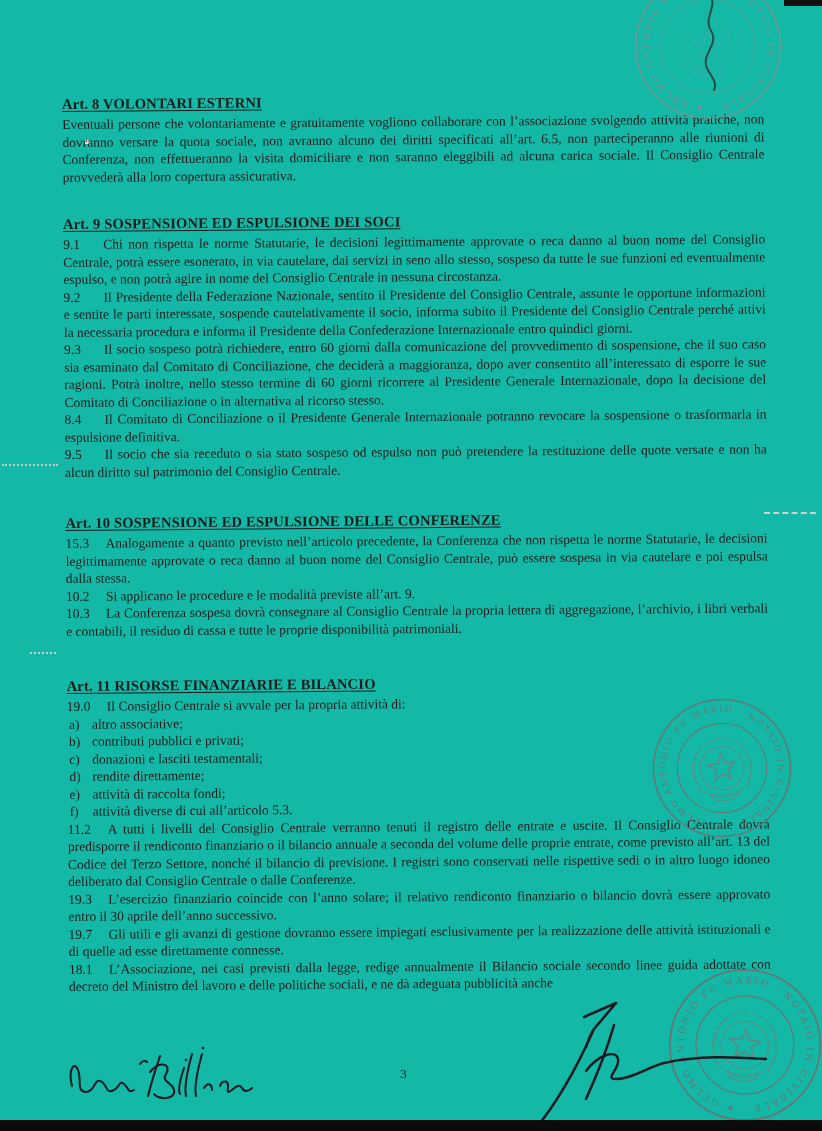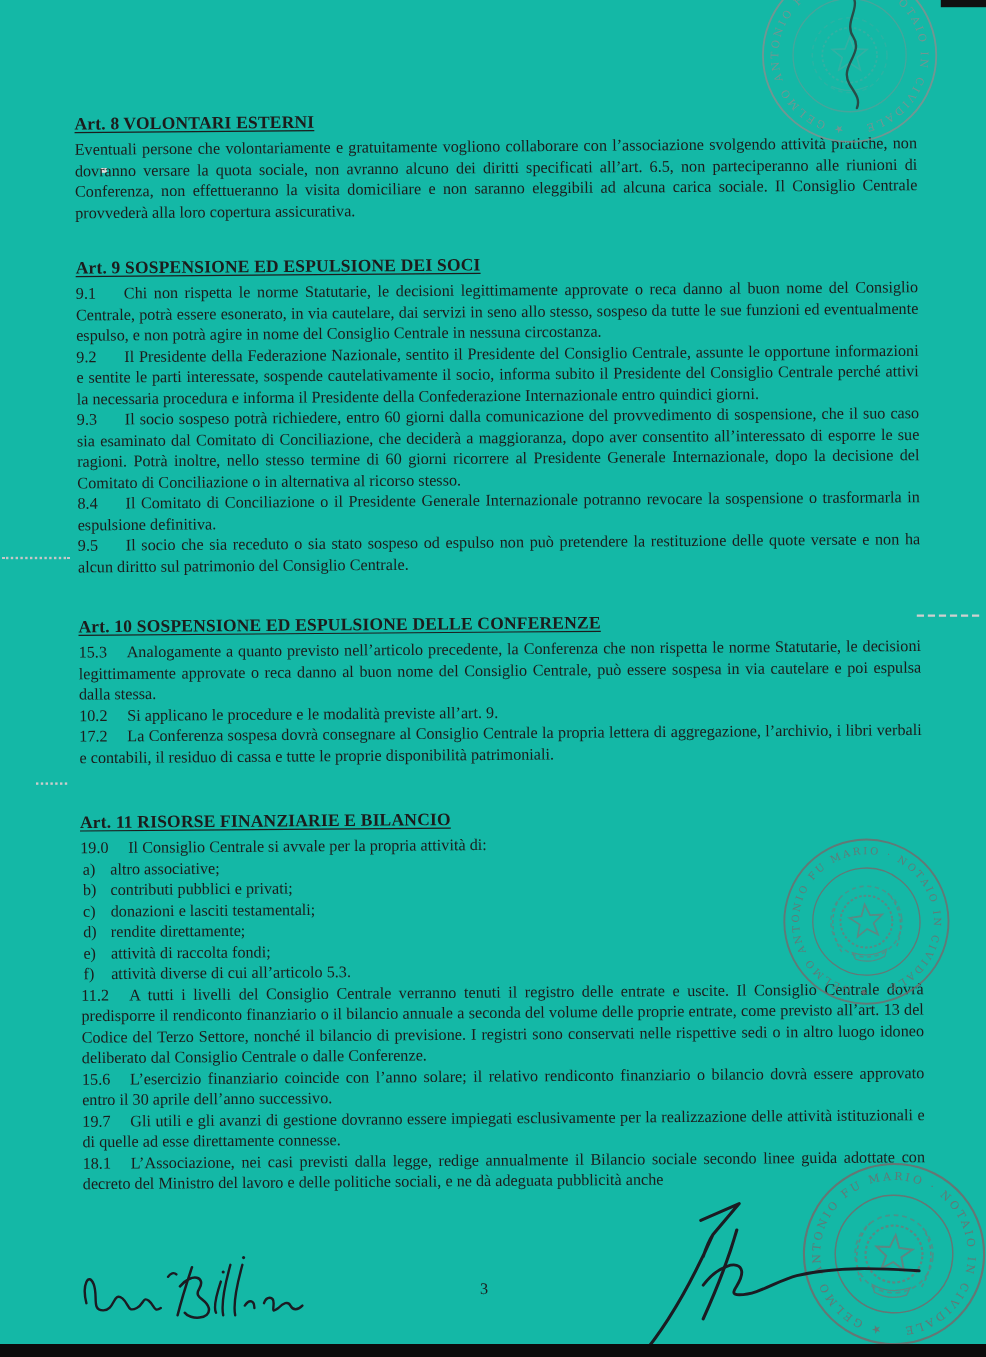--- a/index.html
+++ b/index.html
@@ -56,34 +56,34 @@
       <p class="para"><span class="pnum">9.2</span><span class="ptext">Il Presidente della Federazione Nazionale, sentito il Presidente del Consiglio Centrale, assunte le opportune informazioni e sentite le parti interessate, sospende cautelativamente il socio, informa subito il Presidente del Consiglio Centrale perché attivi la necessaria procedura e informa il Presidente della Confederazione Internazionale entro quindici giorni.</span></p>
       <p class="para"><span class="pnum">9.3</span><span class="ptext">Il socio sospeso potrà richiedere, entro 60 giorni dalla comunicazione del provvedimento di sospensione, che il suo caso sia esaminato dal Comitato di Conciliazione, che deciderà a maggioranza, dopo aver consentito all’interessato di esporre le sue ragioni. Potrà inoltre, nello stesso termine di 60 giorni ricorrere al Presidente Generale Internazionale, dopo la decisione del Comitato di Conciliazione o in alternativa al ricorso stesso.</span></p>
       <p class="para"><span class="pnum">8.4</span><span class="ptext">Il Comitato di Conciliazione o il Presidente Generale Internazionale potranno revocare la sospensione o trasformarla in espulsione definitiva.</span></p>
       <p class="para"><span class="pnum">9.5</span><span class="ptext">Il socio che sia receduto o sia stato sospeso od espulso non può pretendere la restituzione delle quote versate e non ha alcun diritto sul patrimonio del Consiglio Centrale.</span></p>
     </section>
 
     <section class="article a10">
       <h2 class="art-heading">Art. 10 SOSPENSIONE ED ESPULSIONE DELLE CONFERENZE</h2>
       <p class="para"><span class="pnum">15.3</span><span class="ptext">Analogamente a quanto previsto nell’articolo precedente, la Conferenza che non rispetta le norme Statutarie, le decisioni legittimamente approvate o reca danno al buon nome del Consiglio Centrale, può essere sospesa in via cautelare e poi espulsa dalla stessa.</span></p>
       <p class="para"><span class="pnum">10.2</span><span class="ptext">Si applicano le procedure e le modalità previste all’art. 9.</span></p>
-      <p class="para"><span class="pnum">17.2</span><span class="ptext">La Conferenza sospesa dovrà consegnare al Consiglio Centrale la propria lettera di aggregazione, l’archivio, i libri verbali e contabili, il residuo di cassa e tutte le proprie disponibilità patrimoniali.</span></p>
+      <p class="para"><span class="pnum">10.3</span><span class="ptext">La Conferenza sospesa dovrà consegnare al Consiglio Centrale la propria lettera di aggregazione, l’archivio, i libri verbali e contabili, il residuo di cassa e tutte le proprie disponibilità patrimoniali.</span></p>
     </section>
 
     <section class="article a11">
       <h2 class="art-heading">Art. 11 RISORSE FINANZIARIE E BILANCIO</h2>
       <p class="para"><span class="pnum">19.0</span><span class="ptext">Il Consiglio Centrale si avvale per la propria attività di:</span></p>
       <p class="litem"><span class="lnum">a)</span><span>altro associative;</span></p>
       <p class="litem"><span class="lnum">b)</span><span>contributi pubblici e privati;</span></p>
       <p class="litem"><span class="lnum">c)</span><span>donazioni e lasciti testamentali;</span></p>
       <p class="litem"><span class="lnum">d)</span><span>rendite direttamente;</span></p>
       <p class="litem"><span class="lnum">e)</span><span>attività di raccolta fondi;</span></p>
       <p class="litem"><span class="lnum">f)</span><span>attività diverse di cui all’articolo 5.3.</span></p>
       <p class="para"><span class="pnum">11.2</span><span class="ptext">A tutti i livelli del Consiglio Centrale verranno tenuti il registro delle entrate e uscite. Il Consiglio Centrale dovrà predisporre il rendiconto finanziario o il bilancio annuale a seconda del volume delle proprie entrate, come previsto all’art. 13 del Codice del Terzo Settore, nonché il bilancio di previsione. I registri sono conservati nelle rispettive sedi o in altro luogo idoneo deliberato dal Consiglio Centrale o dalle Conferenze.</span></p>
-      <p class="para"><span class="pnum">15.6</span><span class="ptext">L’esercizio finanziario coincide con l’anno solare; il relativo rendiconto finanziario o bilancio dovrà essere approvato entro il 30 aprile dell’anno successivo.</span></p>
+      <p class="para"><span class="pnum">19.3</span><span class="ptext">L’esercizio finanziario coincide con l’anno solare; il relativo rendiconto finanziario o bilancio dovrà essere approvato entro il 30 aprile dell’anno successivo.</span></p>
       <p class="para"><span class="pnum">19.7</span><span class="ptext">Gli utili e gli avanzi di gestione dovranno essere impiegati esclusivamente per la realizzazione delle attività istituzionali e di quelle ad esse direttamente connesse.</span></p>
       <p class="para"><span class="pnum">18.1</span><span class="ptext">L’Associazione, nei casi previsti dalla legge, redige annualmente il Bilancio sociale secondo linee guida adottate con decreto del Ministro del lavoro e delle politiche sociali, e ne dà adeguata pubblicità anche</span></p>
     </section>
   </div>
 
   <svg class="stamp stamp-top" width="152" height="152" viewBox="0 0 200 200">
     <g stroke="#8d8d8d" fill="none">
       <circle cx="100" cy="100" r="95" stroke-width="2"></circle>
       <circle cx="100" cy="100" r="62" stroke-width="1.4" opacity=".55"></circle>
     </g>

